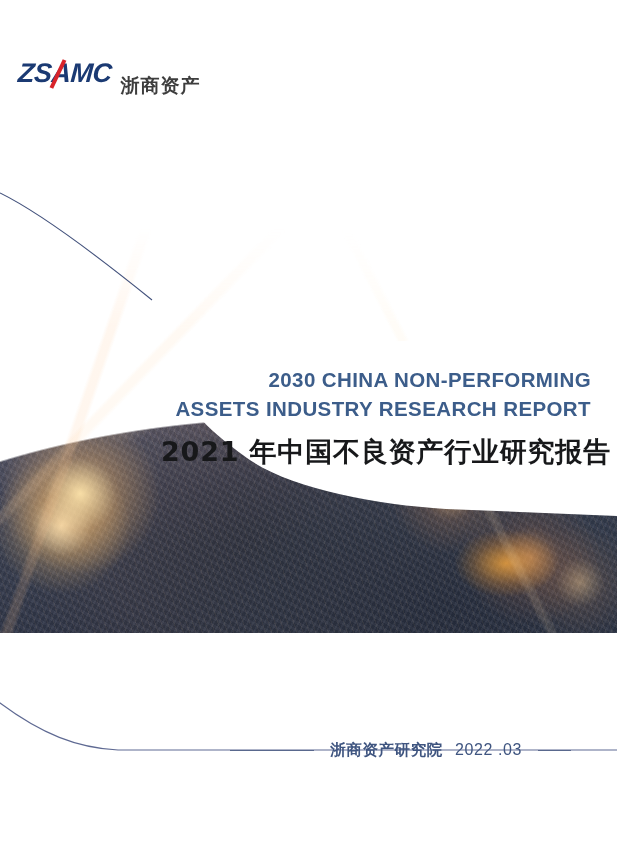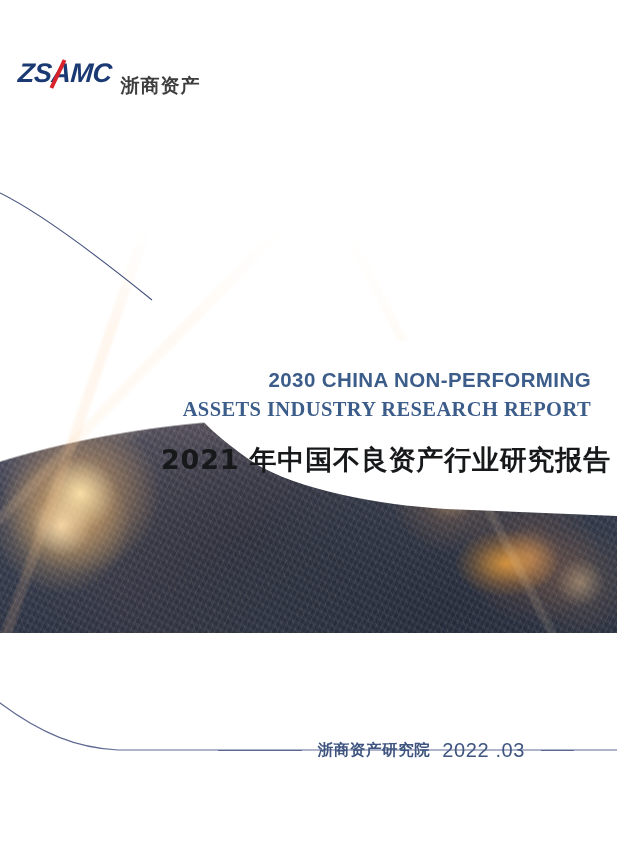--- a/index.html
+++ b/index.html
@@ -178,64 +178,63 @@
     color: #3c5d8a;
     font-size: 20.5px;
     font-weight: 700;
     letter-spacing: 0.4px;
     line-height: 1.38;
     white-space: nowrap;
     font-family: "Liberation Sans", "DejaVu Sans", sans-serif;
   }
   .title-en-2 {
     margin-top: 1px;
-    font-family: Liberation Serif, serif;
   }
   .title-cn {
-    margin-top: 19px;
+    margin-top: 11px;
     color: #17181a;
     font-size: 27px;
     font-weight: 700;
     letter-spacing: 0.8px;
     line-height: 1.25;
     white-space: nowrap;
     font-family: "DejaVu Sans", "Liberation Sans", sans-serif;
   }
 
   
   .footer {
     position: absolute;
     left: 0;
-    right: 8px;
+    right: 0;
     top: 736px;
     height: 28px;
     z-index: 40;
     display: flex;
     align-items: center;
     justify-content: flex-end;
-    padding-right: 35px;
+    padding-right: 46px;
     gap: 16px;
   }
   .footer-rule-left {
     width: 84px;
     height: 1px;
     background: #4a5a82;
     opacity: 0.85;
   }
   .footer-text {
     color: #3f5580;
     font-size: 15.5px;
     font-weight: 700;
     letter-spacing: 0.6px;
     white-space: nowrap;
     font-family: "DejaVu Sans", "Liberation Sans", sans-serif;
   }
   .footer-date {
     color: #3f5580;
-    font-size: 20px;
+    font-size: 16px;
     font-weight: 400;
     letter-spacing: 0.6px;
     white-space: nowrap;
     margin-left: -4px;
     font-family: "Liberation Sans", "DejaVu Sans", sans-serif;
   }
   .footer-rule-right {
     width: 33px;
     height: 1px;
     background: #4a5a82;

